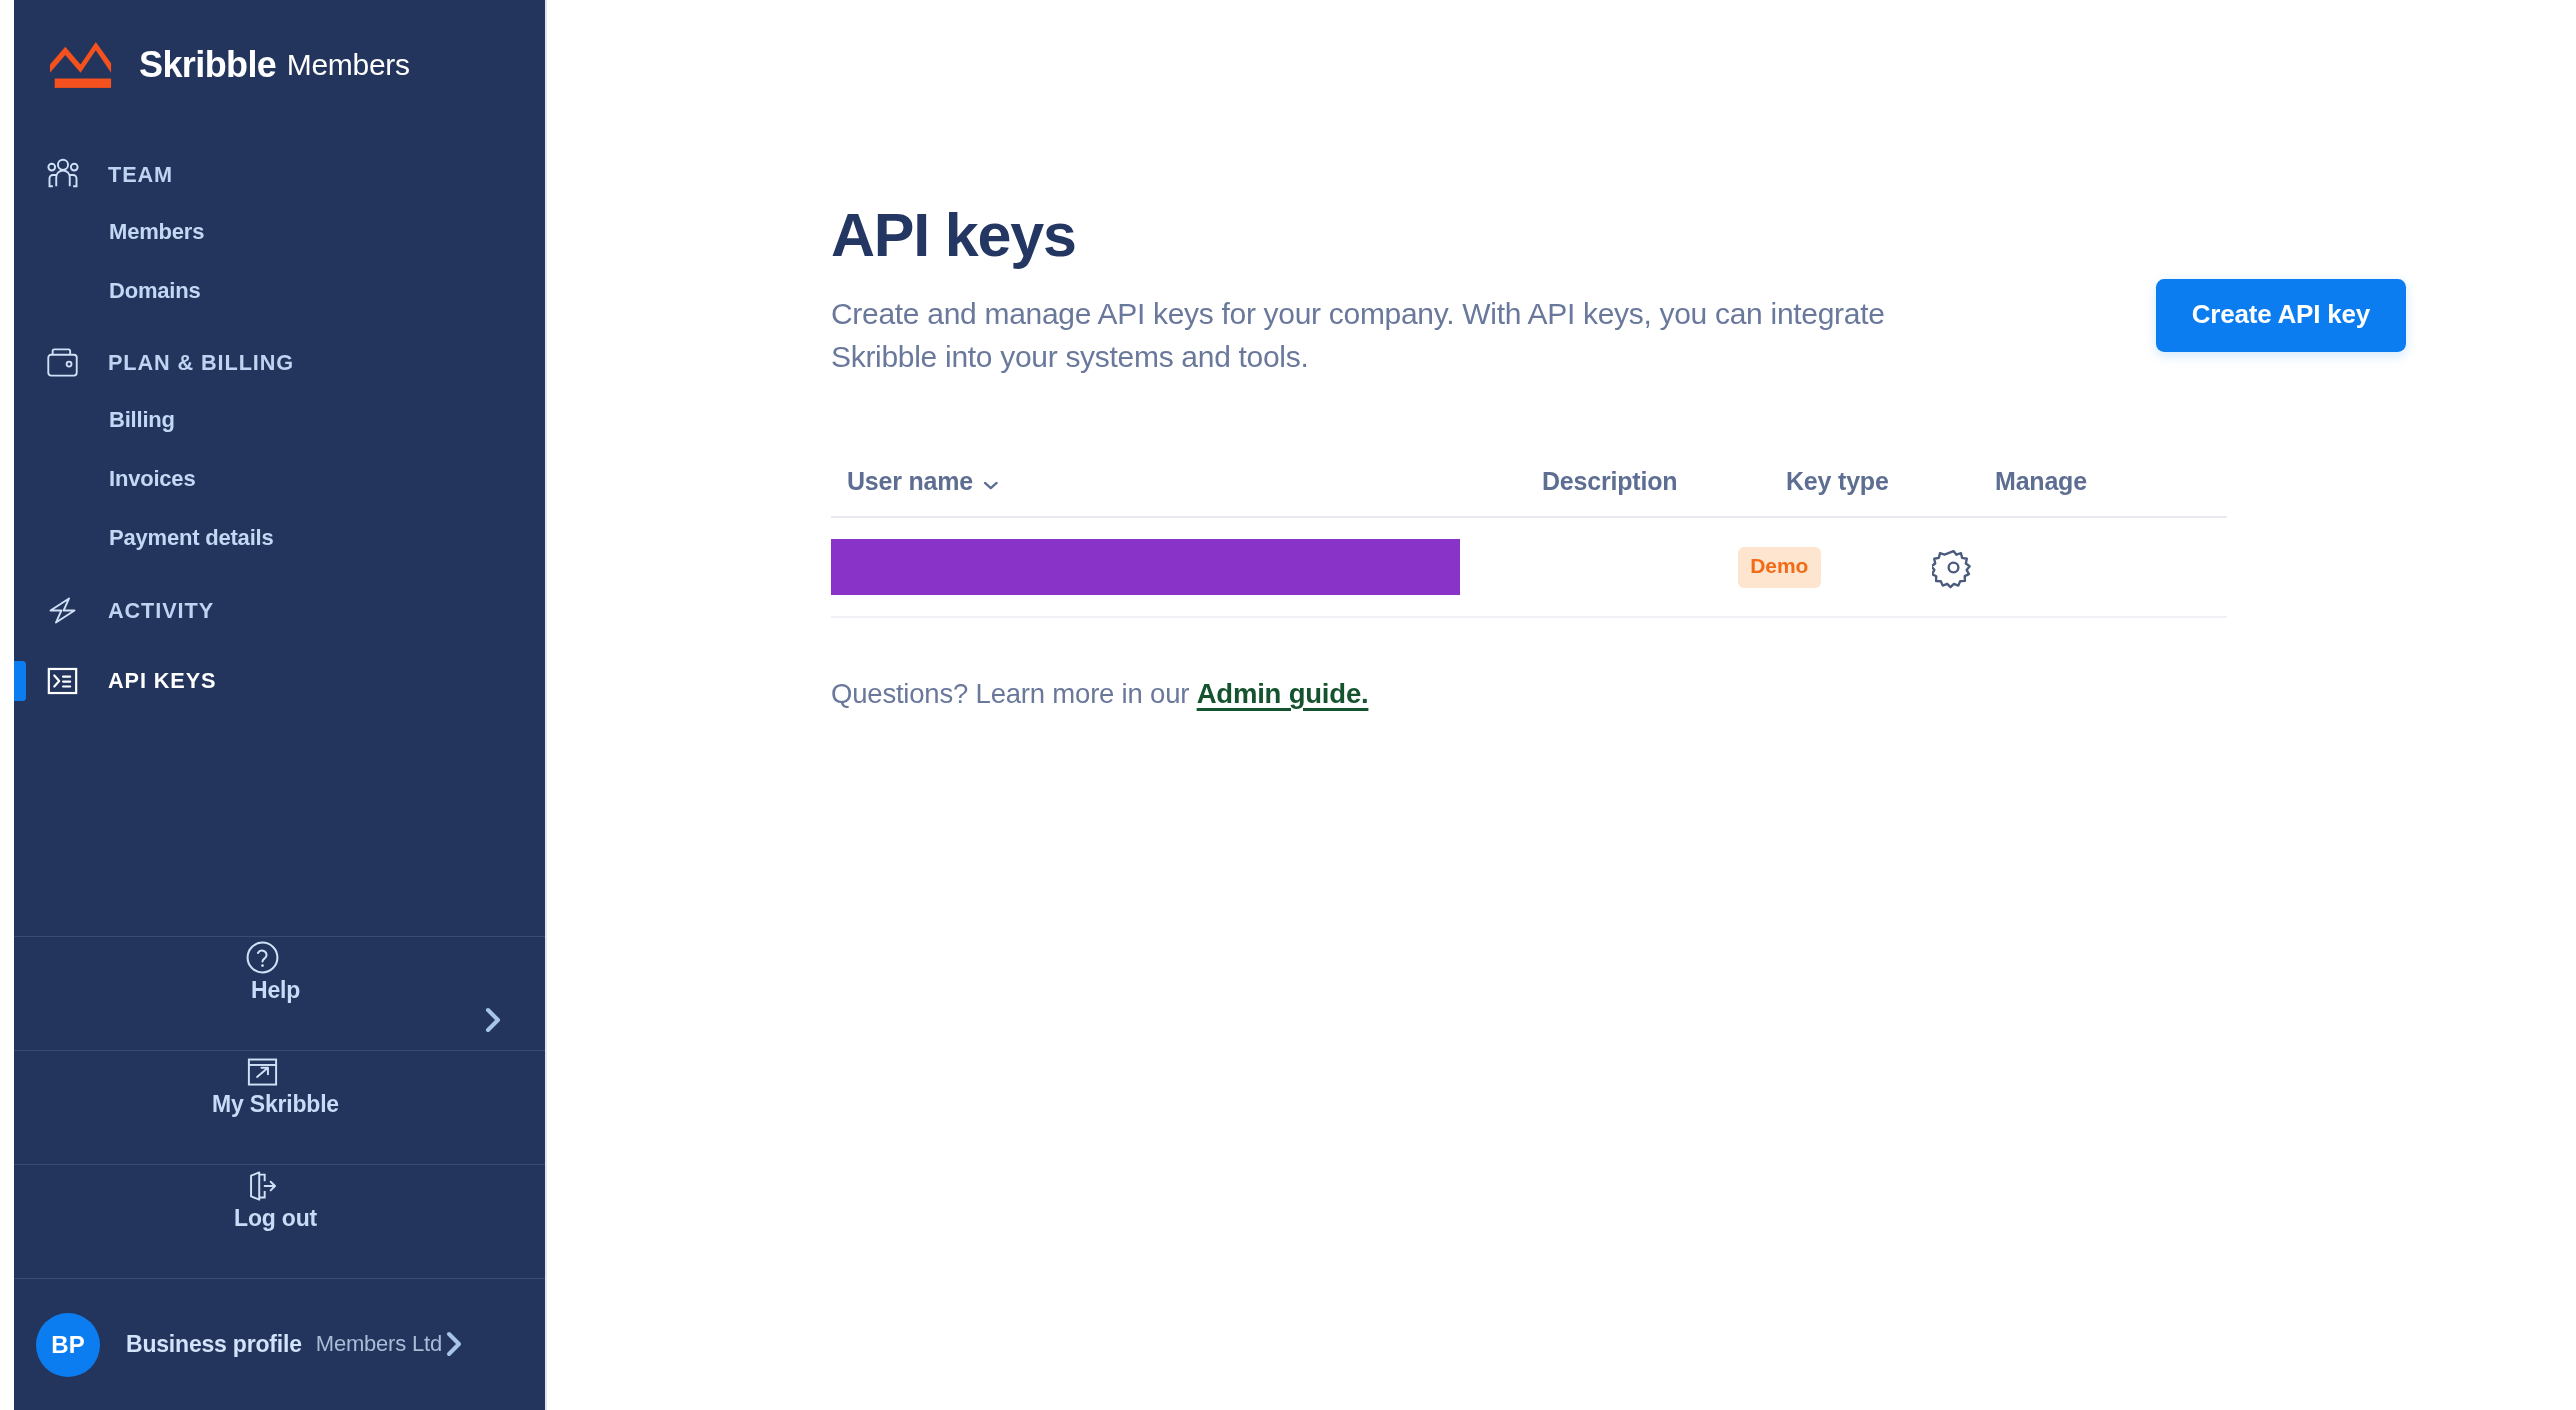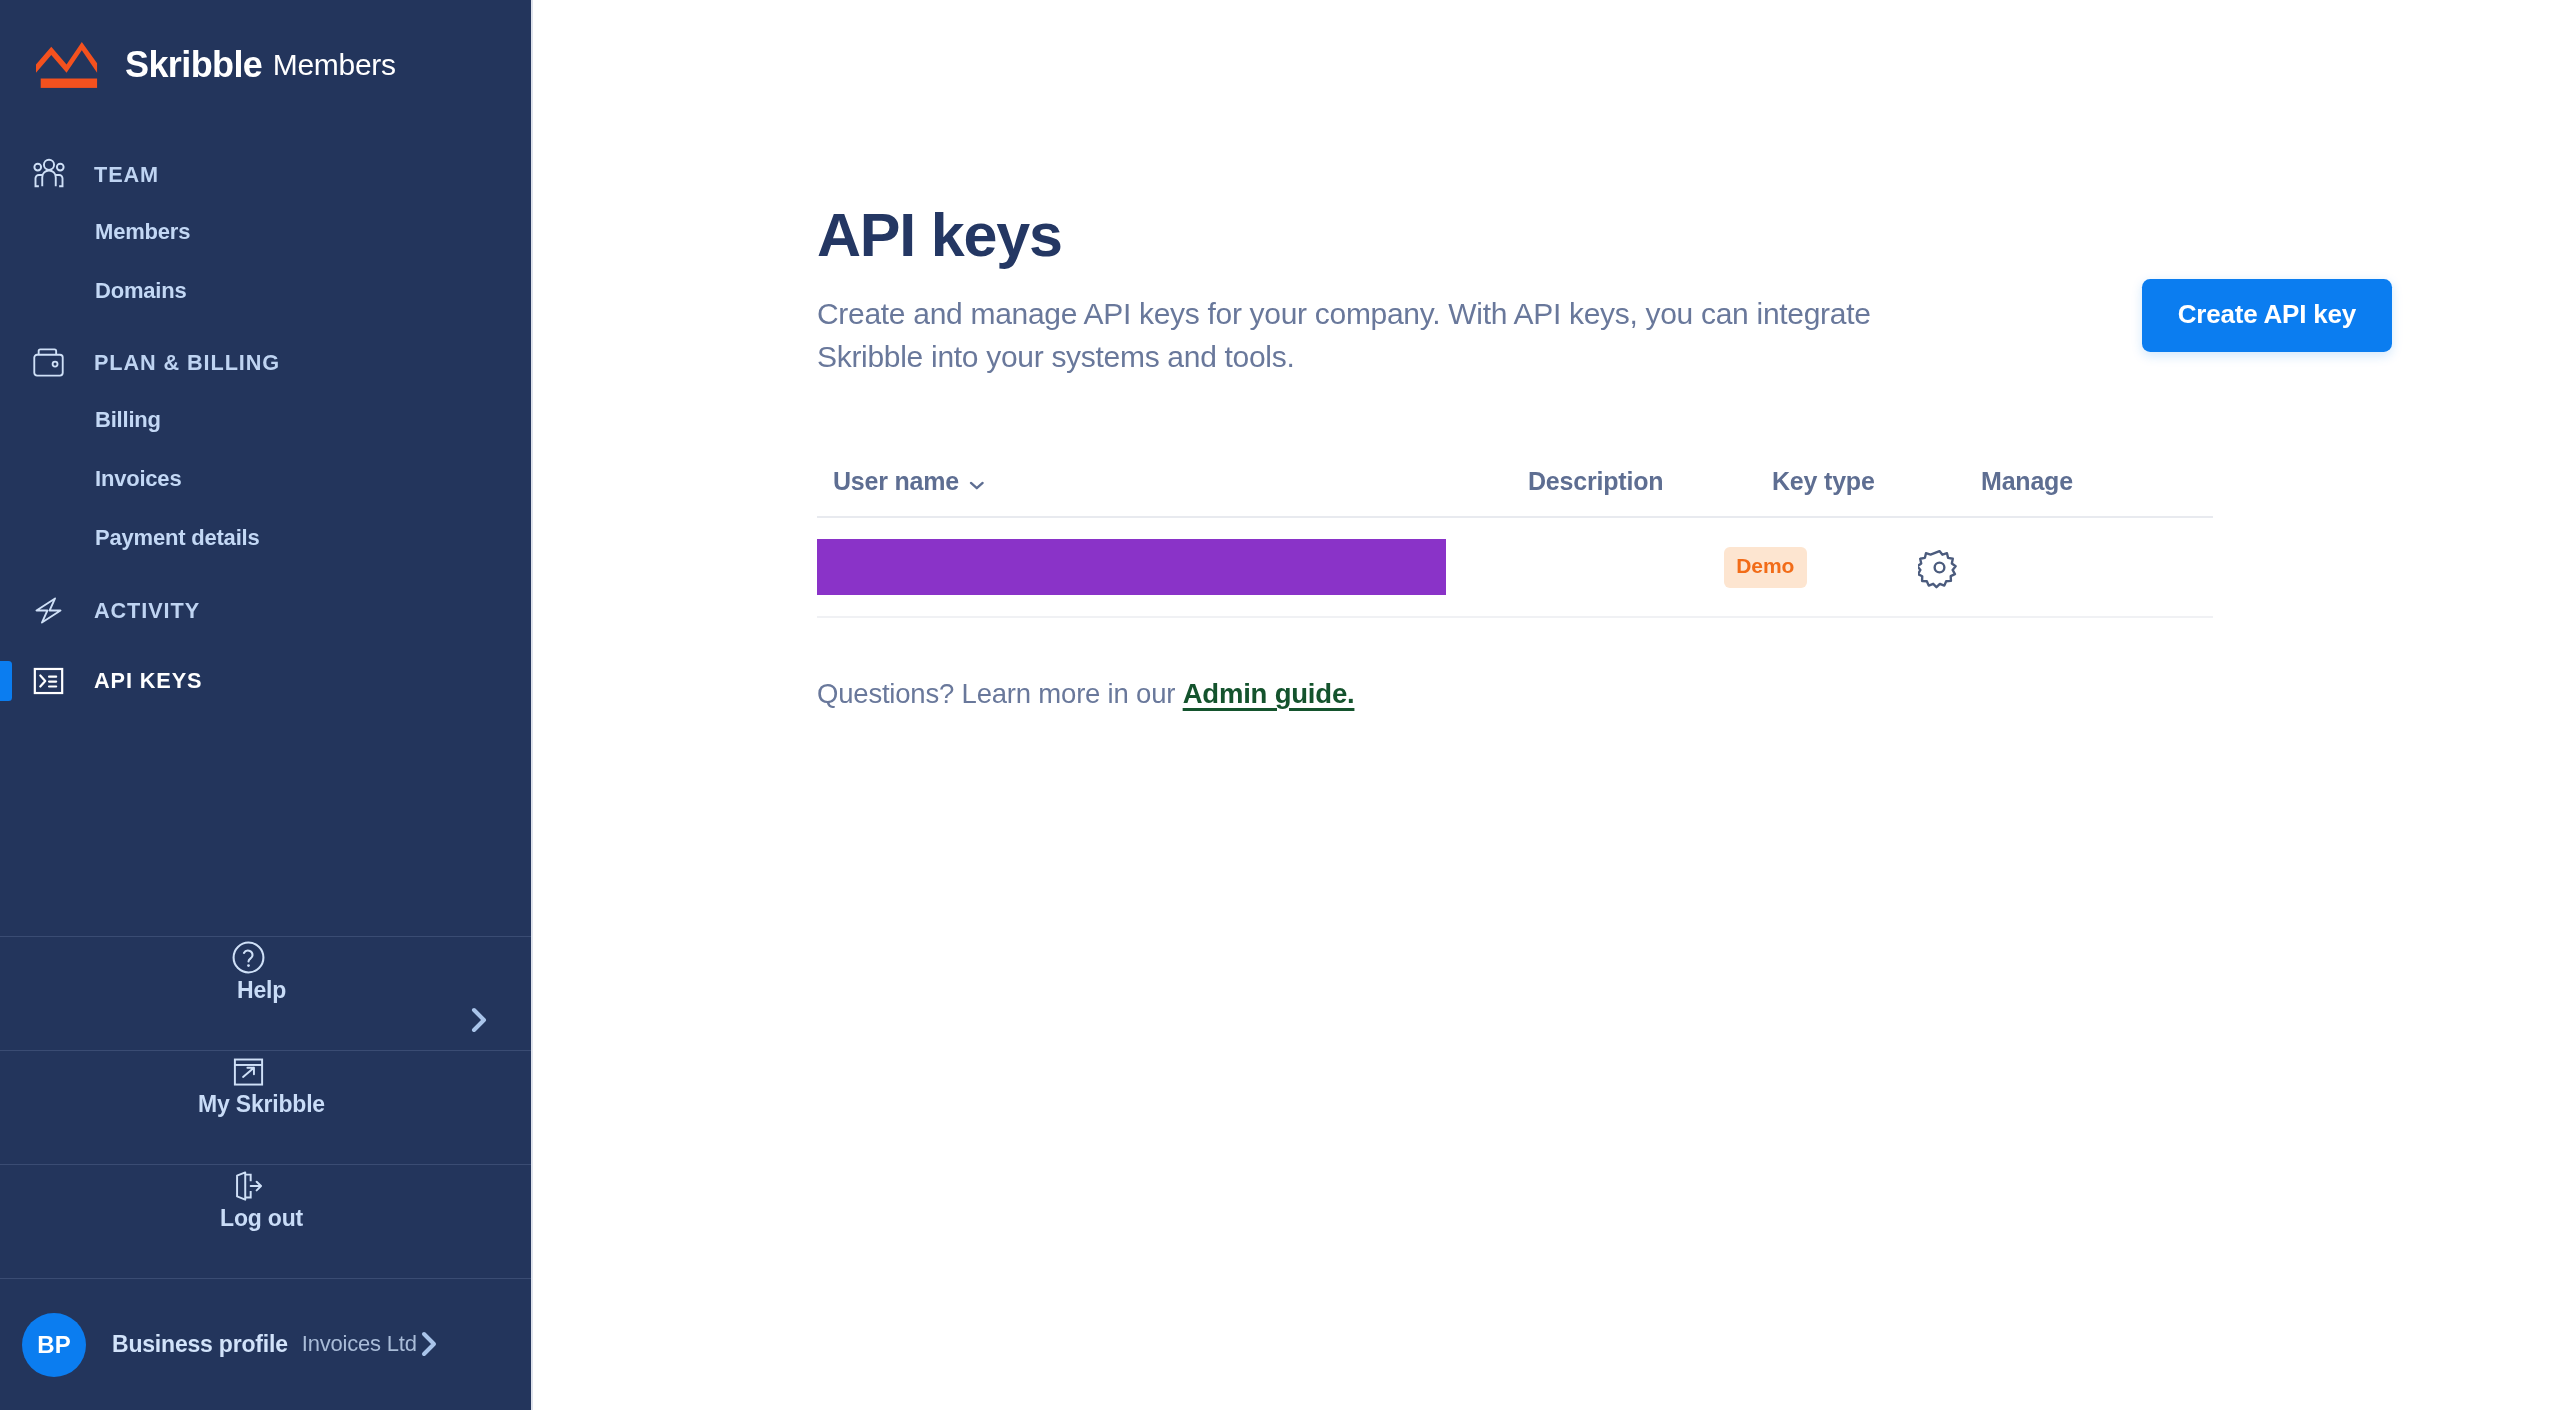--- a/index.html
+++ b/index.html
@@ -4,21 +4,21 @@
 <style>
   * { box-sizing: border-box; margin: 0; padding: 0; }
   html, body {
     width: 2576px;
     height: 1410px;
     overflow: hidden;
     background: #ffffff;
     font-family: "Liberation Sans", sans-serif;
   }
 
-  .app { position: relative; width: 2500px; height: 1410px; display: flex; }
+  .app { position: relative; width: 2500px; height: 1410px; display: flex; padding-left: 14px; }
 
   
   .sidebar {
     width: 533px;
     height: 1410px;
     background: #23355c;
     position: relative;
     flex: 0 0 533px;
     border-right: 2.3px solid #dfe3ec;
   }
@@ -362,21 +362,21 @@
             <path d="M38 35 h18 M49 27 L57 35 L49 43" stroke-linecap="round" stroke-linejoin="round"></path>
           </svg>
         </span>
         <span class="lbl">Log out</span>
       </div>
 
       <div class="profile-row">
         <span class="avatar">BP</span>
         <span class="profile-text">
           <span class="profile-name">Business profile</span>
-          <span class="profile-company">Invoices Ltd</span>
+          <span class="profile-company">Members Ltd</span>
         </span>
         <span class="chev">
           <svg viewBox="0 0 40 54" width="23.4" height="32" fill="none" stroke="#a9c4ea" stroke-width="7" stroke-linecap="round" stroke-linejoin="round">
             <path d="M12 10 L29 27 L12 44"></path>
           </svg>
         </span>
       </div>
     </div>
   </aside>
 

